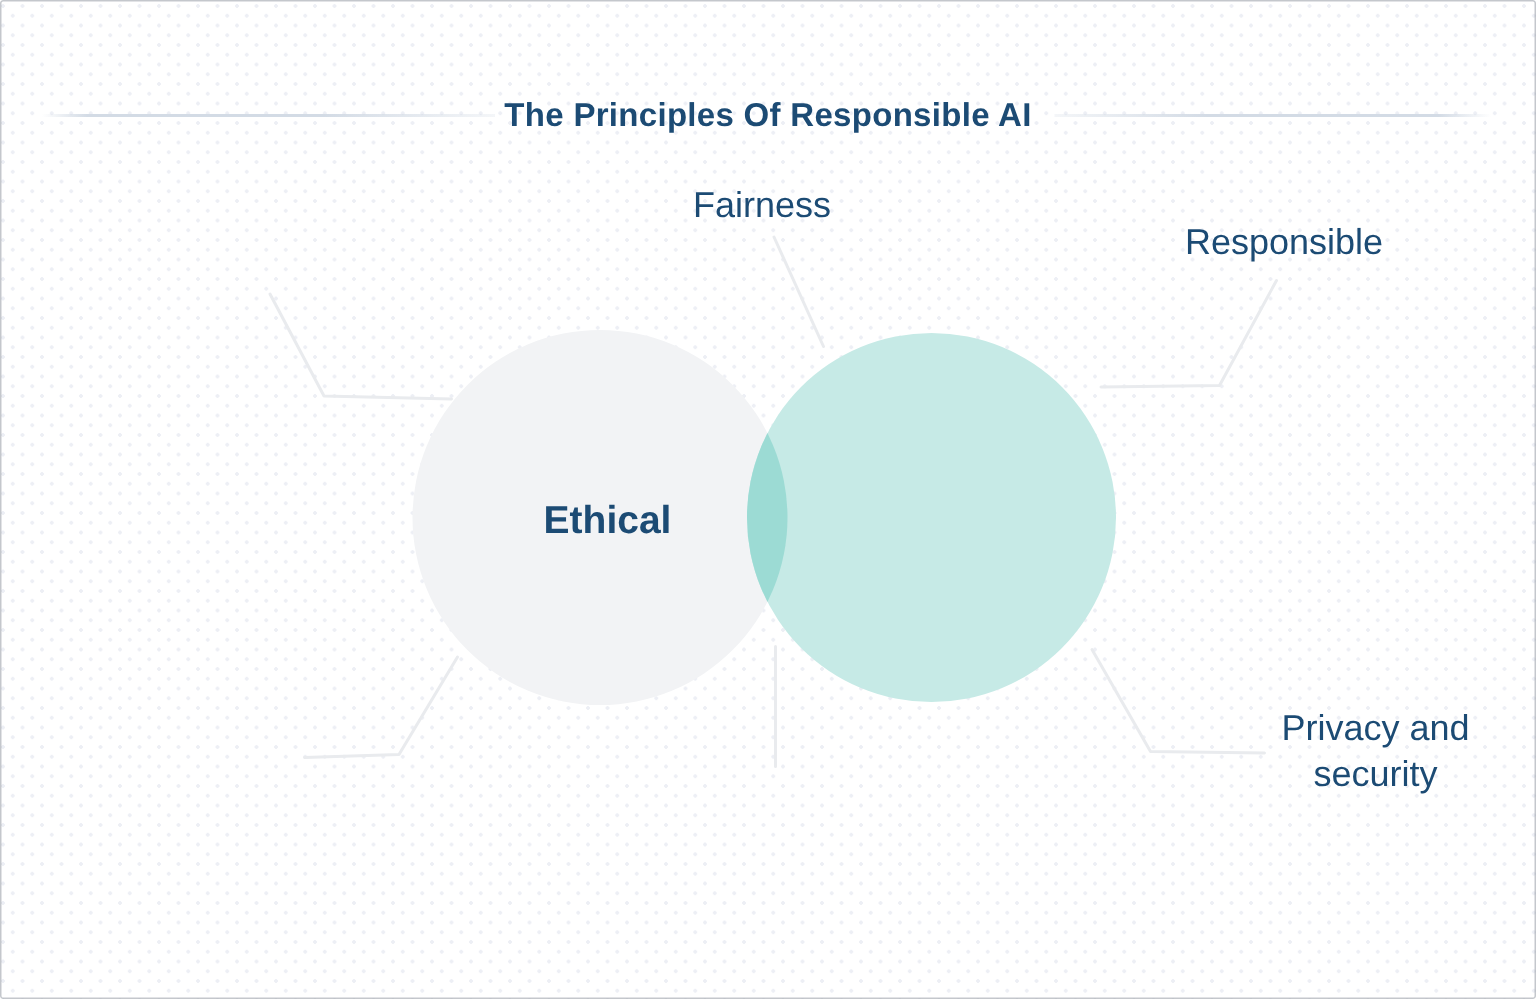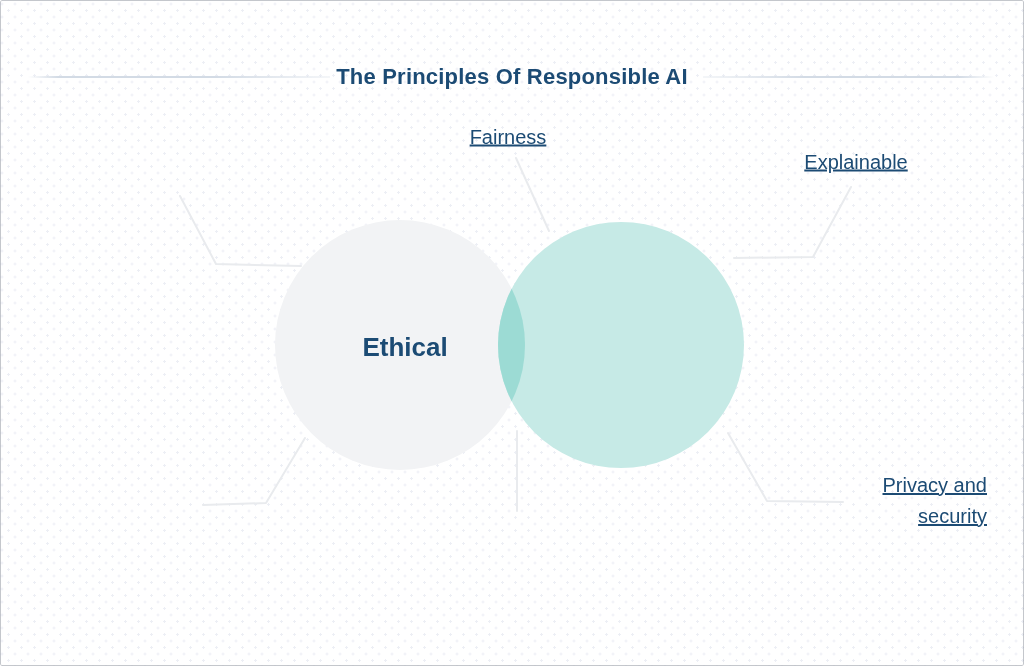--- a/index.html
+++ b/index.html
@@ -66,31 +66,30 @@
     stroke-width: 2;
     stroke-linecap: round;
     stroke-linejoin: round;
   }
 
   
   .principle {
     position: absolute;
     transform: translate(-50%, -50%);
     color: #1c4b74;
-    font-size: 20px;
+    font-size: 24px;
     line-height: 31px;
     text-align: center;
     white-space: nowrap;
-    text-decoration: underline;
   }
   .principle.wrap {
     white-space: normal;
   }
   .principle-reliability { left: 516px; top: 571px; width: 180px; }
-  .principle-privacy     { left: 917px; top: 501px; width: 140px; text-align: right; }
+  .principle-privacy     { left: 917px; top: 501px; width: 140px; }
   .principle-inclusiveness { left: 167px; top: 169px; }
   .principle-fairness      { left: 508px; top: 137px; }
   .principle-transparency  { left: 856px; top: 162px; }
   .principle-accountability{ left: 115px; top: 501px; }
 
   
   .circle-label {
     position: absolute;
     transform: translate(-50%, -50%);
     color: #1c4b74;
@@ -125,16 +124,16 @@
     <polyline class="connector" points="728,433 767,501 843,502"></polyline>
 
     <circle cx="400" cy="345" r="125" fill="#f2f3f5"></circle>
     <circle cx="621" cy="345" r="123" fill="#c6eae6"></circle>
     <circle cx="621" cy="345" r="123" fill="#9cdbd4" clip-path="url(#clip-ethical)"></circle>
   </svg>
 
   <div class="circle-label circle-label-ethical">Ethical</div>
 
   <div class="principle principle-fairness">Fairness</div>
-  <div class="principle principle-transparency">Explainable</div>
+  <div class="principle principle-transparency">Responsible</div>
   <div class="principle wrap principle-privacy">Privacy and security</div>
 
 </div>
 
 </body></html>

